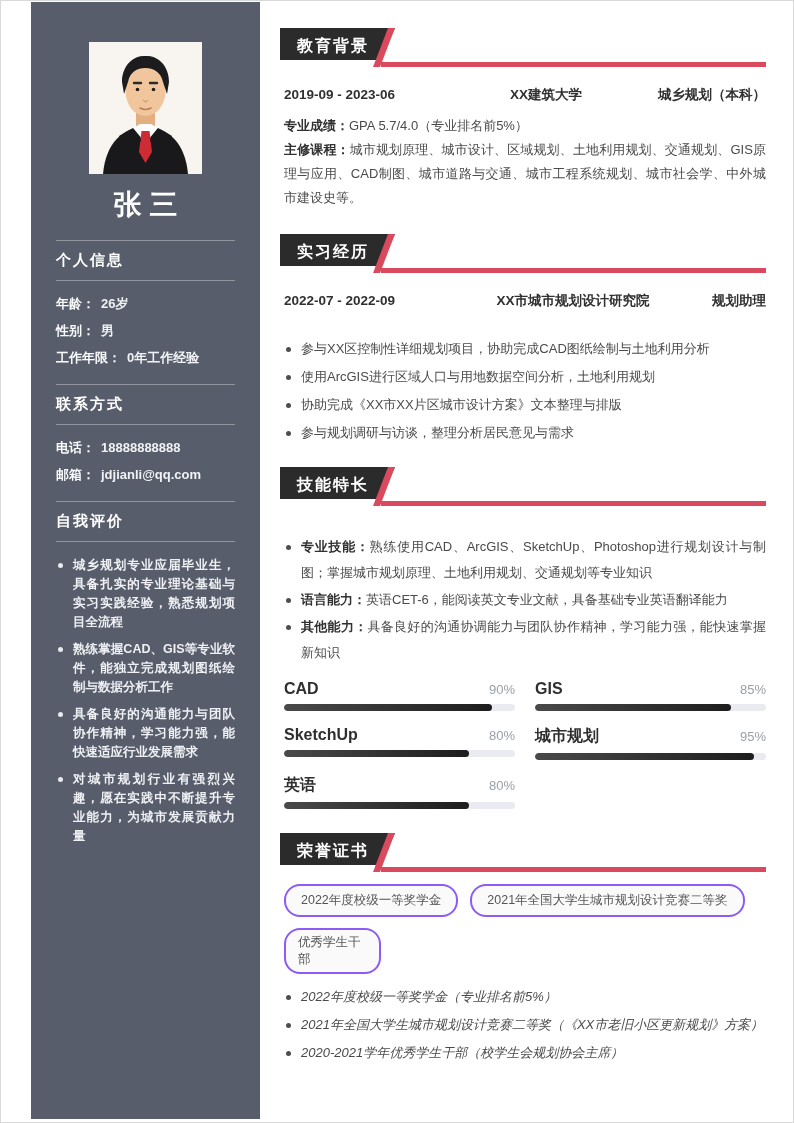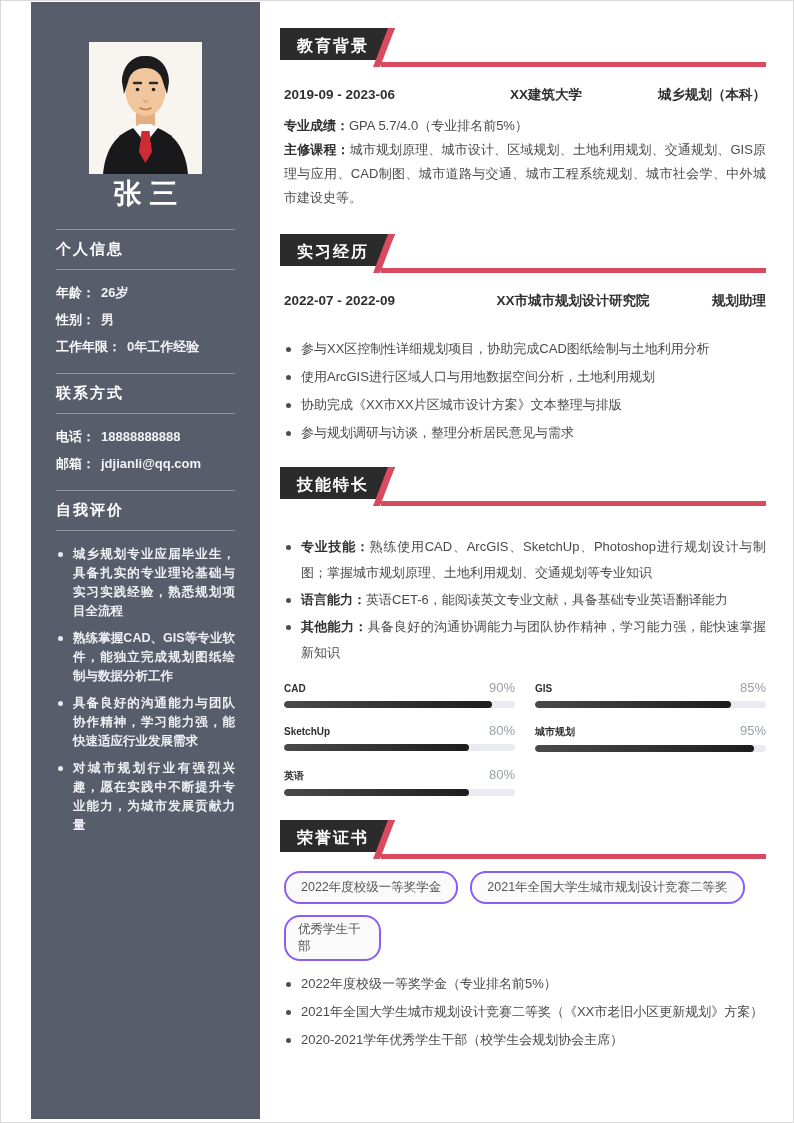--- a/index.html
+++ b/index.html
@@ -33,21 +33,21 @@
     padding:0 25px;
   }
   .photo{
     width:113px;height:132px;
     margin:40px auto 0;
     background:#f8f5f0;
     overflow:hidden;
   }
   .photo svg{display:block;width:100%;height:100%;}
   .name{
-    margin-top:1px;
+    margin-top:12px;
     text-align:center;
     font-size:28px;font-weight:700;color:#ffffff;
     letter-spacing:8px;text-indent:8px;
   }
   .intent{margin-top:22px;}
   .srow{
     display:flex;align-items:flex-start;
     font-size:13px;line-height:20px;margin-bottom:7px;
   }
   .srow .lbl{font-weight:700;white-space:nowrap;margin-right:6px;color:#fafbfc;}
@@ -123,40 +123,40 @@
   .m-bullets.loose li::before{top:11px;}
 
   
   .bars{
     margin-top:14px;
     display:grid;grid-template-columns:1fr 1fr;
     column-gap:20px;row-gap:15px;
   }
   .bar-item{}
   .bar-top{display:flex;justify-content:space-between;align-items:baseline;}
-  .bar-name{font-size:10px;font-weight:700;color:#2f2f2f;}
+  .bar-name{font-size:16px;font-weight:700;color:#2f2f2f;}
   .bar-pct{font-size:13px;color:#9aa0a6;}
   .bar-track{
     margin-top:6px;height:7px;border-radius:4px;background:#e9ebf0;
     overflow:hidden;position:relative;
   }
   .bar-fill{
     height:100%;border-radius:4px;
     background:linear-gradient(90deg,#4a4a4a,#1d1d1d);
   }
 
   
   .tags{margin-top:12px;display:flex;flex-wrap:wrap;gap:11px 12px;}
   .tag{
     border:2px solid #8b5cf6;border-radius:16px;background:#fafafa;
     color:#555;font-size:12.5px;line-height:17px;
     padding:6px 15px;
   }
   .tag--narrow{width:97px;padding:4px 12px;}
-  .honor-bullets{margin-top:13px;}
+  .honor-bullets{margin-top:13px;font-style:italic;}
 </style>
 </head>
 <body>
 
 <div class="page">
 
   <aside class="sidebar">
 
     <div class="photo">
       <svg viewBox="0 0 113 132">

